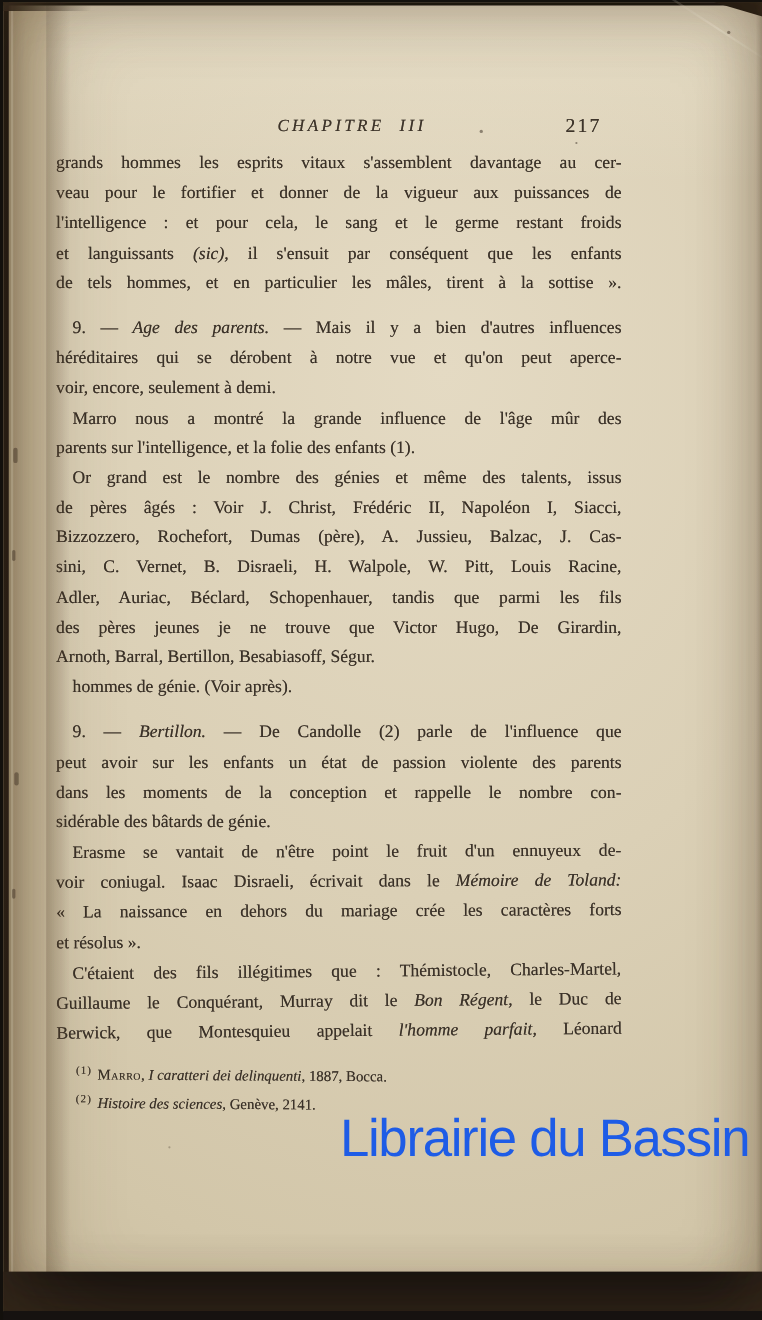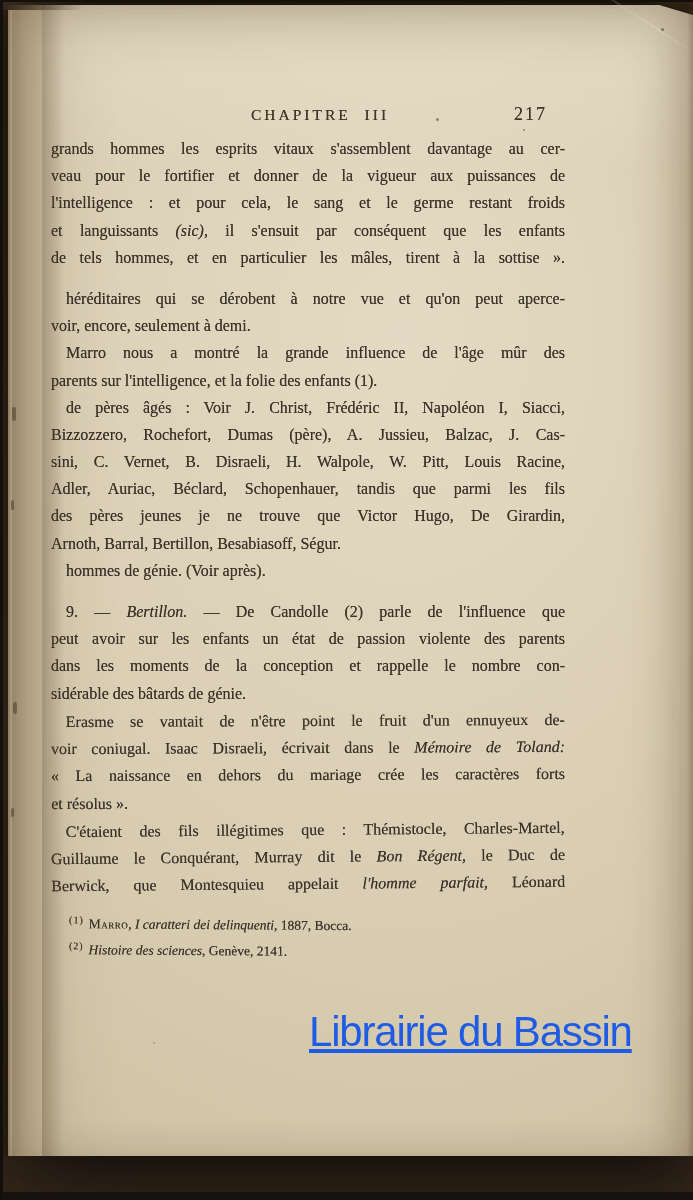--- a/index.html
+++ b/index.html
@@ -48,68 +48,70 @@
     transform:rotate(-0.35deg);box-shadow:0 2px 3px rgba(35,26,18,0.45);}
   .deckle2{position:absolute;right:10px;bottom:22px;width:160px;height:2px;
     background:rgba(244,236,216,0.55);transform:rotate(1.2deg);border-radius:2px;}
   .speck{position:absolute;border-radius:50%;background:rgba(70,58,45,0.55);}
 
   
   .content{position:absolute;left:48px;top:0;width:514px;color:#3a3128;
     text-shadow:0 0 0.5px rgba(56,46,36,0.7);}
   .page-header{position:relative;margin-top:104px;height:22px;}
   .chapter{position:absolute;left:0;right:0;text-align:center;
-    transform:translateX(12px);font-size:15.5px;letter-spacing:3px;word-spacing:7px;color:#3d342a;}
+    transform:translateX(12px);font-size:15.5px;letter-spacing:3px;word-spacing:7px;color:#3d342a;font-style:italic;}
   .page-number{position:absolute;right:18px;top:-2px;font-size:18px;letter-spacing:2px;color:#3d342a;}
   .page-body{margin-top:7px;}
   .para{margin:0;}
   .para.section{margin-top:14px;}
   .line{height:27.2px;line-height:27.2px;font-size:16px;
     text-align:justify;text-align-last:justify;overflow:hidden;white-space:normal;}
   .line.short{text-align-last:left;}
   .para.indent .line:first-child{text-indent:15px;}
   .para:nth-child(7){transform:rotate(-0.25deg);}
   .para:nth-child(8){transform:rotate(-0.5deg);transform-origin:50% 50%;}
   .it{font-style:italic;}
   .sc{font-variant:small-caps;letter-spacing:0.5px;text-align:center;}
   .footnotes{margin-top:10px;padding-left:18px;font-size:13.5px;
     transform:rotate(0.4deg);transform-origin:0 50%;}
   .footnote{height:26px;line-height:26px;}
   .fm{font-size:10px;vertical-align:5px;margin-right:5px;letter-spacing:1px;}
   .watermark{position:absolute;left:306px;top:1006px;z-index:5;
-    font-family:"Liberation Sans", sans-serif;font-size:42px;letter-spacing:-1.2px;
-    white-space:nowrap;font-weight:400;text-decoration:underline;}
+    font-family:"Liberation Sans", sans-serif;font-size:48px;letter-spacing:-1.2px;
+    white-space:nowrap;font-weight:400;}
 </style>
 </head>
 <body>
 
 <div class="page">
 
   <div class="content">
     <div class="page-header">
       <span class="chapter">CHAPITRE III</span>
       <span class="page-number">217</span>
     </div>
     <div class="page-body">
         <div class="para">
           <div class="line"><span>grands hommes les esprits vitaux s'assemblent davantage au cer-</span></div>
           <div class="line"><span>veau pour le fortifier et donner de la vigueur aux puissances de</span></div>
           <div class="line"><span>l'intelligence : et pour cela, le sang et le germe restant froids</span></div>
           <div class="line"><span>et languissants </span><span class="it">(sic),</span><span> il s'ensuit par conséquent que les enfants</span></div>
           <div class="line"><span>de tels hommes, et en particulier les mâles, tirent à la sottise ».</span></div>
         </div>
         <div class="para indent section">
+          <div class="line"><span>9. — </span><span class="it">Age des parents.</span><span> — Mais il y a bien d'autres influences</span></div>
           <div class="line"><span>héréditaires qui se dérobent à notre vue et qu'on peut aperce-</span></div>
           <div class="line short"><span>voir, encore, seulement à demi.</span></div>
         </div>
         <div class="para indent">
           <div class="line"><span>Marro nous a montré la grande influence de l'âge mûr des</span></div>
           <div class="line short"><span>parents sur l'intelligence, et la folie des enfants (1).</span></div>
         </div>
         <div class="para indent">
+          <div class="line"><span>Or grand est le nombre des génies et même des talents, issus</span></div>
           <div class="line"><span>de pères âgés : Voir J. Christ, Frédéric II, Napoléon I, Siacci,</span></div>
           <div class="line"><span>Bizzozzero, Rochefort, Dumas (père), A. Jussieu, Balzac, J. Cas-</span></div>
           <div class="line"><span>sini, C. Vernet, B. Disraeli, H. Walpole, W. Pitt, Louis Racine,</span></div>
           <div class="line"><span>Adler, Auriac, Béclard, Schopenhauer, tandis que parmi les fils</span></div>
           <div class="line"><span>des pères jeunes je ne trouve que Victor Hugo, De Girardin,</span></div>
           <div class="line short"><span>Arnoth, Barral, Bertillon, Besabiasoff, Ségur.</span></div>
         </div>
         <div class="para indent">
           <div class="line short"><span>hommes de génie. (Voir après).</span></div>
         </div>

